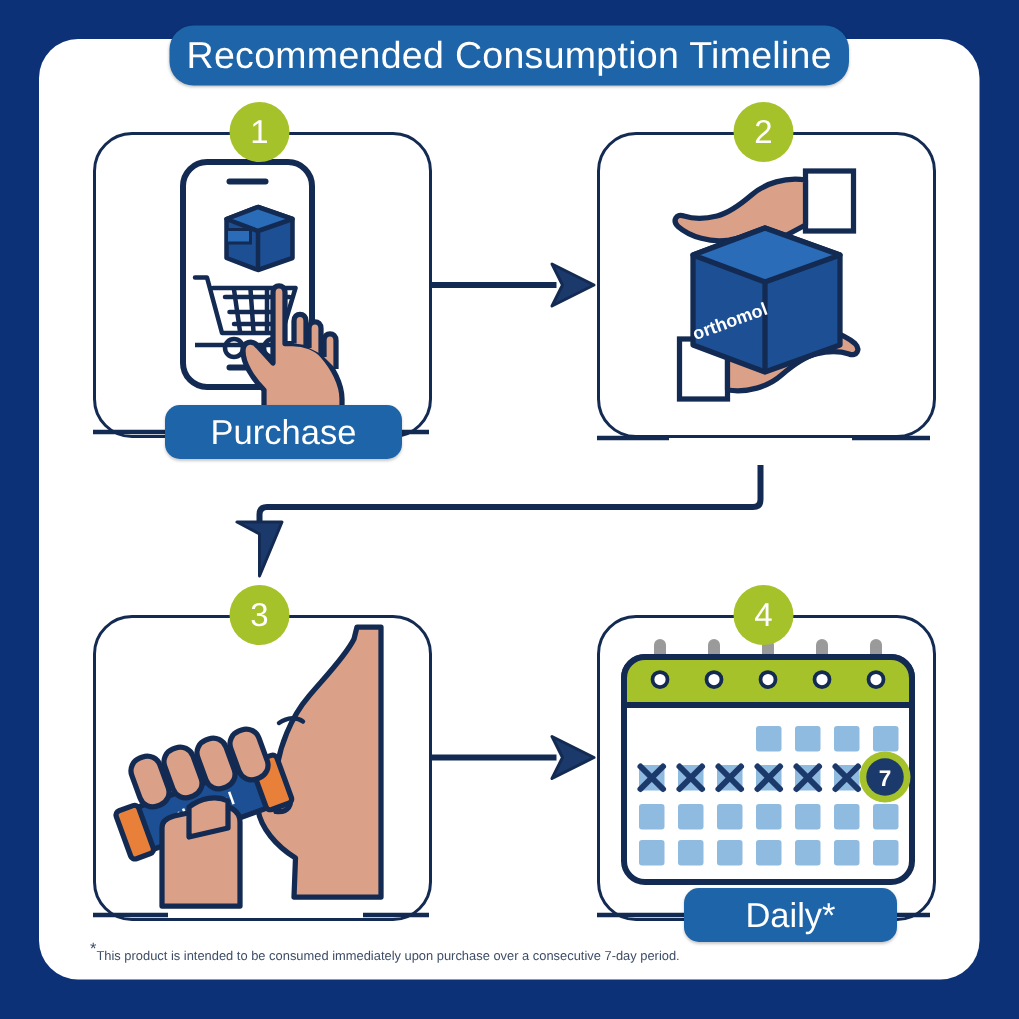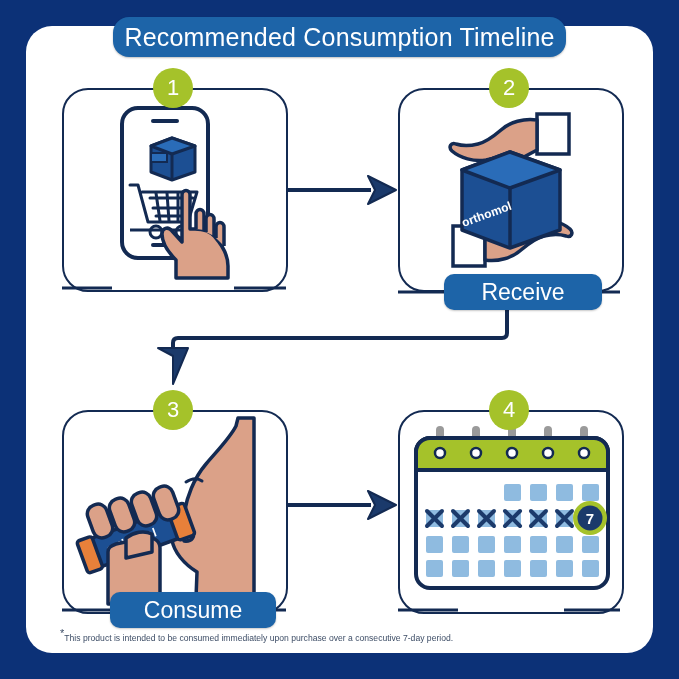--- a/index.html
+++ b/index.html
@@ -151,20 +151,21 @@
                  C158,155 164,166 164,176 L164,188
                  L112,188 L112,170
                  C104,162 98,152 98,144 C98,138 104,136 108,141 L118,152 Z" fill="#dba188" stroke="#132a52" stroke-width="3.5" stroke-linejoin="round"></path>
         <path d="M132,139 L132,124 C132,118 140,118 140,124 L140,140" fill="#dba188" stroke="#132a52" stroke-width="3.5" stroke-linejoin="round"></path>
         <path d="M142,142 L142,129 C142,123 150,123 150,129 L150,146" fill="#dba188" stroke="#132a52" stroke-width="3.5" stroke-linejoin="round"></path>
         <path d="M152,148 L152,137 C152,131 160,131 160,137 L160,156" fill="#dba188" stroke="#132a52" stroke-width="3.5" stroke-linejoin="round"></path>
       </g>
     </svg>
   </div>
   <div class="badge" id="b1">1</div>
+  <div class="step-label" id="l1">Purchase</div>
 
   <div class="card" id="card2">
     <svg viewBox="0 0 222 200" width="222" height="200">
 
       <g>
         <rect x="137" y="24" width="32" height="40" fill="#ffffff" stroke="#132a52" stroke-width="3.5"></rect>
         <path d="M137,30 C124,28 110,32 101,40 C94,46 86,52 78,54
                  C70,56 62,56 56,54 C51,52 48,57 52,61
                  C60,68 74,72 86,70 L100,67
                  C96,71 92,73 87,74 C82,75 83,81 88,81
@@ -182,21 +183,20 @@
 
       <g>
         <polygon points="62,80 110,62 160,80 160,140 110,158 62,140" fill="#1c4f93" stroke="#132a52" stroke-width="3.5" stroke-linejoin="round"></polygon>
         <polygon points="62,80 110,98 160,80 110,62" fill="#2a6cb8" stroke="#132a52" stroke-width="3.5" stroke-linejoin="round"></polygon>
         <line x1="110" y1="98" x2="110" y2="158" stroke="#132a52" stroke-width="3.5"></line>
         <text x="88" y="128" transform="rotate(-20 88 128)" fill="#ffffff" font-family="Liberation Sans, sans-serif" font-size="12" font-weight="bold" text-anchor="middle">orthomol</text>
       </g>
     </svg>
   </div>
   <div class="badge" id="b2">2</div>
-  <div class="step-label" id="l2">Receive</div>
 
   <div class="card" id="card3">
     <svg viewBox="0 0 222 200" width="222" height="200">
 
       <g>
         <path d="M190,6 L190,186 L132,186 L133,160
                  C120,152 110,140 108,128
                  C107,120 112,116 118,116
                  L120,104 C122,86 130,66 142,52
                  C152,40 166,26 172,14 L174,6 Z" fill="#dba188" stroke="#132a52" stroke-width="3.5" stroke-linejoin="round"></path>
@@ -218,21 +218,20 @@
                  C96,128 88,124 80,126 L52,132 C46,134 44,136 44,140 Z" fill="#dba188" stroke="#132a52" stroke-width="3.5" stroke-linejoin="round"></path>
         <rect x="26" y="92" width="20" height="34" rx="9" transform="rotate(-20 36 109)" fill="#dba188" stroke="#132a52" stroke-width="3.5"></rect>
         <rect x="48" y="86" width="20" height="34" rx="9" transform="rotate(-20 58 103)" fill="#dba188" stroke="#132a52" stroke-width="3.5"></rect>
         <rect x="70" y="80" width="20" height="34" rx="9" transform="rotate(-20 80 97)" fill="#dba188" stroke="#132a52" stroke-width="3.5"></rect>
         <rect x="92" y="74" width="20" height="34" rx="9" transform="rotate(-20 102 91)" fill="#dba188" stroke="#132a52" stroke-width="3.5"></rect>
         <path d="M62,126 C70,120 80,118 88,122 L88,140 L62,146 Z" fill="#dba188" stroke="#132a52" stroke-width="3.5" stroke-linejoin="round"></path>
       </g>
     </svg>
   </div>
   <div class="badge" id="b3">3</div>
-  <div class="step-label" id="l3">Consume</div>
 
   <div class="card" id="card4">
     <svg viewBox="0 0 222 200" width="222" height="200">
 
       <g>
         <rect x="36" y="14" width="8" height="26" rx="4" fill="#9a9a9a"></rect>
         <rect x="72" y="14" width="8" height="26" rx="4" fill="#9a9a9a"></rect>
         <rect x="108" y="14" width="8" height="26" rx="4" fill="#9a9a9a"></rect>
         <rect x="144" y="14" width="8" height="26" rx="4" fill="#9a9a9a"></rect>
         <rect x="180" y="14" width="8" height="26" rx="4" fill="#9a9a9a"></rect>
@@ -297,17 +296,18 @@
       </g>
 
       <g>
         <circle cx="190" cy="106" r="17" fill="#a5c22a"></circle>
         <circle cx="190" cy="106" r="12.5" fill="#1b3a6b"></circle>
         <text x="190" y="112" fill="#ffffff" font-family="Liberation Sans, sans-serif" font-size="15" font-weight="bold" text-anchor="middle">7</text>
       </g>
     </svg>
   </div>
   <div class="badge" id="b4">4</div>
+  <div class="step-label" id="l4">Daily*</div>
 
   <div class="footnote">
     <span class="star">*</span><span>This product is intended to be consumed immediately upon purchase over a consecutive 7-day period.</span>
   </div>
 </div>
 
 </body></html>

